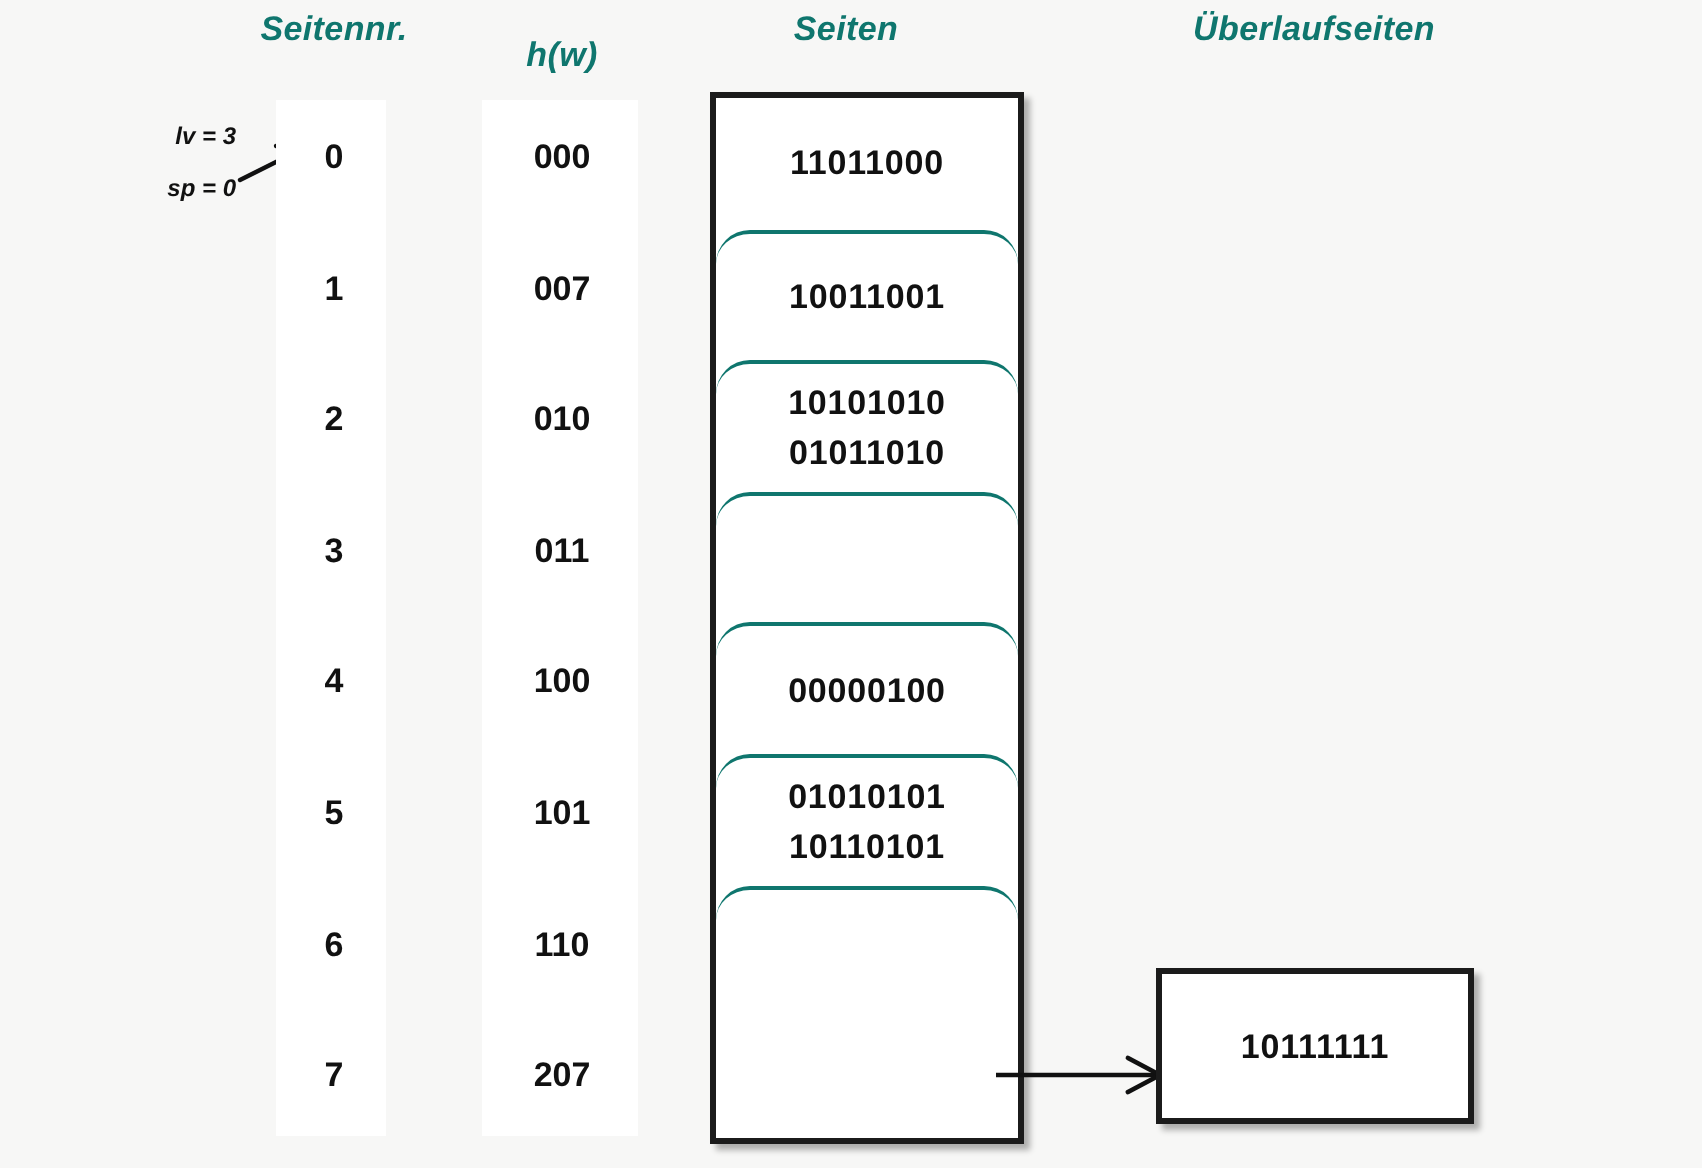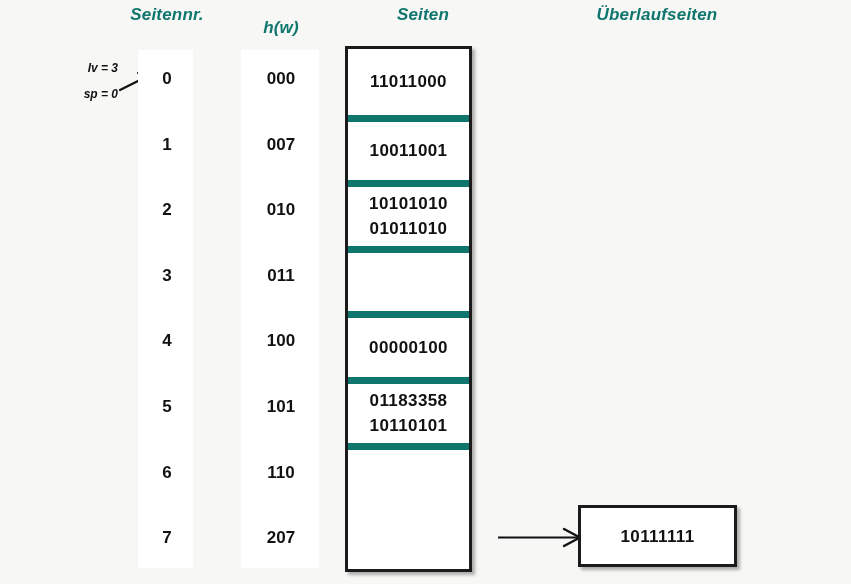--- a/index.html
+++ b/index.html
@@ -85,59 +85,60 @@
     transform: translateX(-50%);
     width: 110px;
     color: #111111;
   }
   #col-nr .numcell { left: 167px; }
   #col-hw .numcell { left: 281px; }
 
   
   #seiten-table {
     position: absolute;
-    left: 345px;
+    left: 355px;
     top: 46px;
-    width: 127px;
+    width: 157px;
     height: 526px;
     border: 3px solid #1b1b1b;
     box-sizing: border-box;
     background: #ffffff;
     box-shadow: 3px 3px 3px rgba(0,0,0,0.30);
   }
   .seiten-row {
     position: absolute;
     left: 0;
     width: 100%;
     height: 65.6px;
     box-sizing: border-box;
     display: flex;
     flex-direction: column;
     align-items: center;
     justify-content: center;
   }
   .seiten-row + .seiten-row {
-    border-top: 7px solid #0f766e;
+    border-top: 2px solid #0f766e;
+    border-radius: 17px;
   }
   .seiten-line {
     font-size: 17px;
     font-weight: 600;
     letter-spacing: 0.4px;
     line-height: 25px;
     color: #111111;
     white-space: nowrap;
   }
 
   
   #overflow-box {
     position: absolute;
     left: 578px;
-    top: 505px;
+    top: 484px;
     width: 159px;
-    height: 62px;
+    height: 78px;
     border: 3px solid #1b1b1b;
     box-sizing: border-box;
     background: #ffffff;
     box-shadow: 3px 3px 3px rgba(0,0,0,0.30);
     display: flex;
     align-items: center;
     justify-content: center;
   }
   #overflow-box .seiten-line { font-weight: 600; }
 
@@ -203,21 +204,21 @@
     </div>
     <div class="seiten-row" style="top:131.2px">
       <div class="seiten-line">10101010</div>
       <div class="seiten-line">01011010</div>
     </div>
     <div class="seiten-row" style="top:196.8px"></div>
     <div class="seiten-row" style="top:262.4px">
       <div class="seiten-line">00000100</div>
     </div>
     <div class="seiten-row" style="top:328px">
-      <div class="seiten-line">01183358</div>
+      <div class="seiten-line">01010101</div>
       <div class="seiten-line">10110101</div>
     </div>
     <div class="seiten-row" style="top:393.6px"></div>
   </div>
 
   <svg id="connector" viewBox="0 0 86 36">
     <line x1="0" y1="17.5" x2="80" y2="17.5" stroke="#111111" stroke-width="2.2"></line>
     <polyline points="66,9 82,17.5 66,26" fill="none" stroke="#111111" stroke-width="2.4" stroke-linecap="round" stroke-linejoin="round"></polyline>
   </svg>
 

